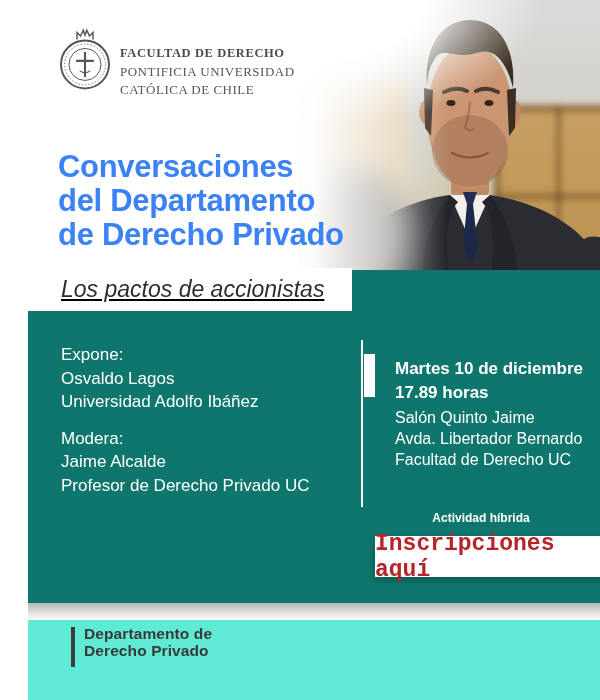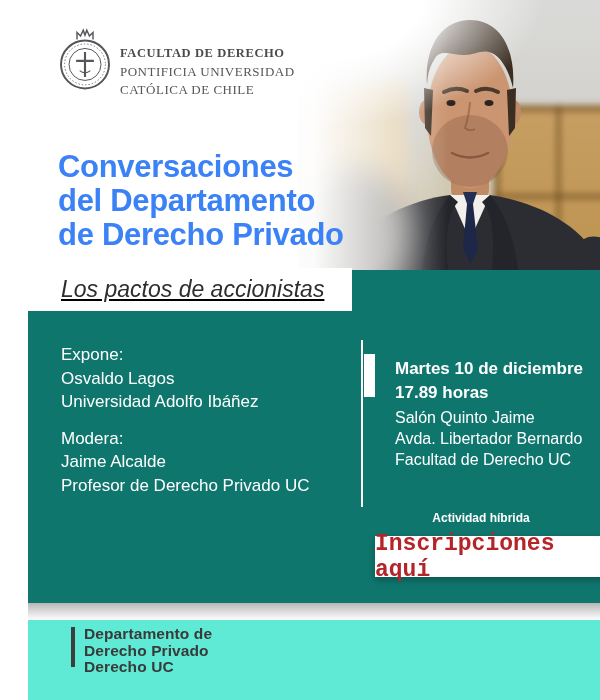--- a/index.html
+++ b/index.html
@@ -241,17 +241,16 @@
     <a class="cta-button">Inscripciones aquí</a>
   </section>
 
   <div class="panel-shadow"></div>
 
   <footer class="footer">
     <div class="footer-bar"></div>
     <div class="footer-text">
       <div>Departamento de</div>
       <div>Derecho Privado</div>
-      <div>Derecho UC</div>
     </div>
   </footer>
 
 </div>
 
 </body></html>

